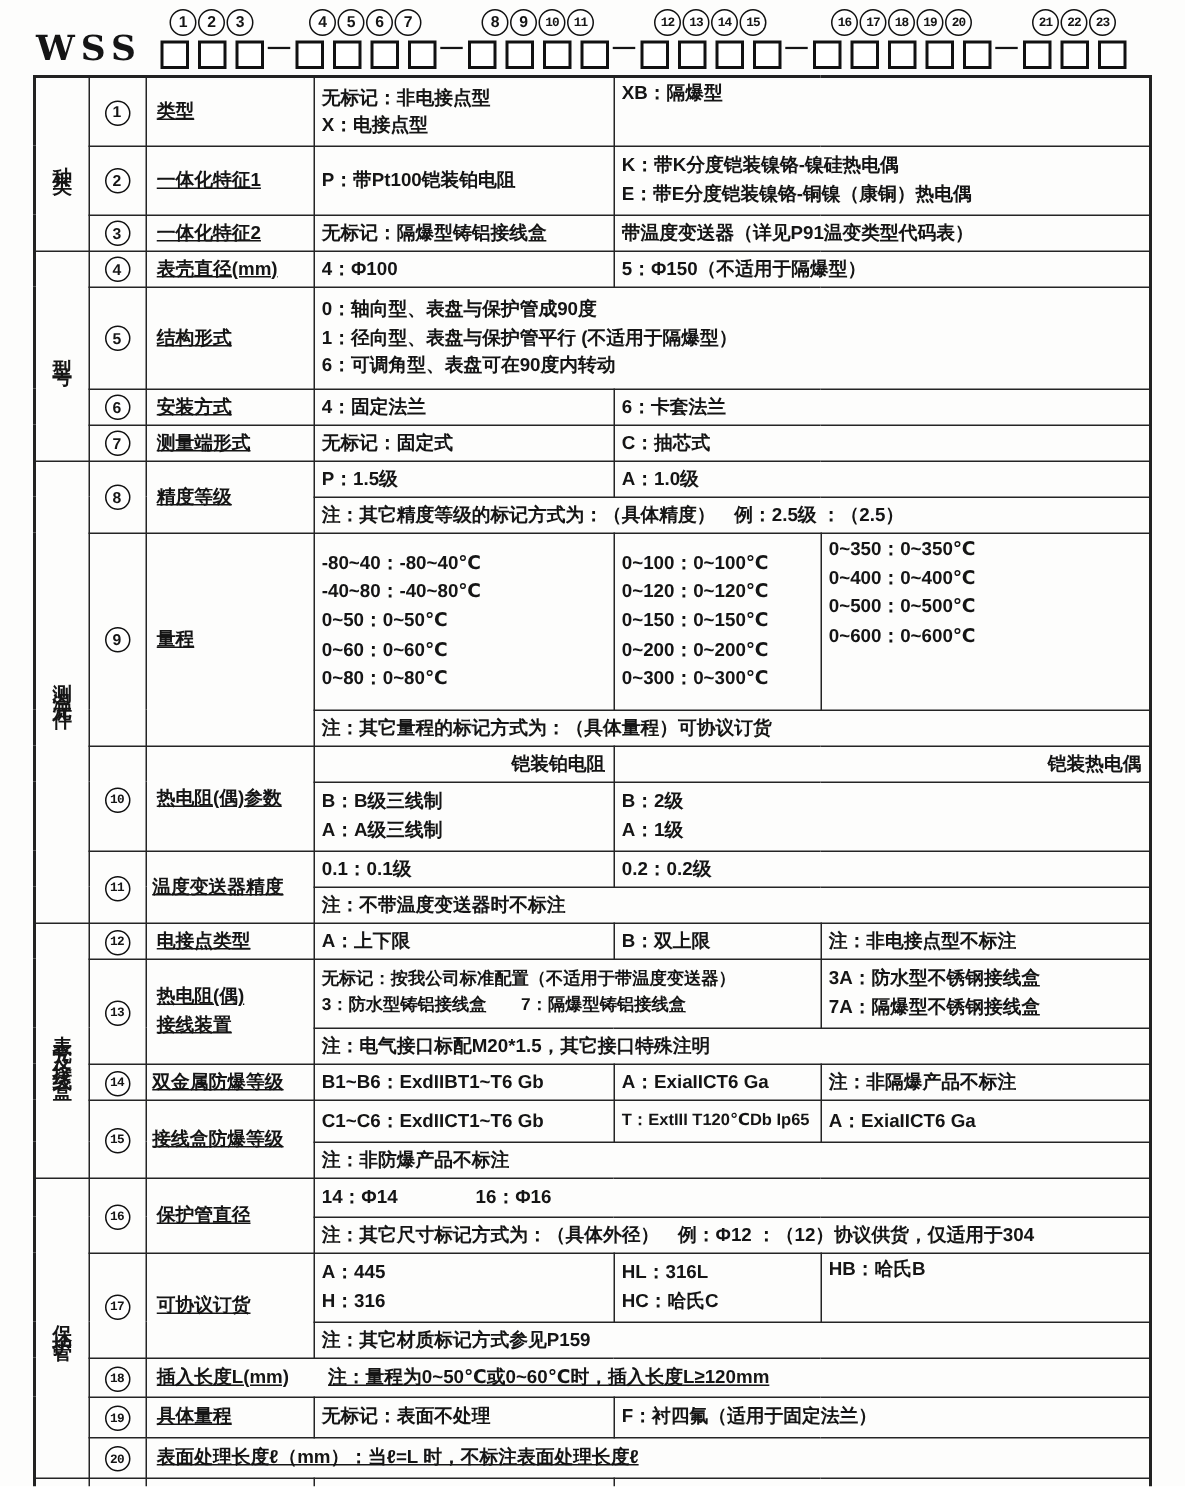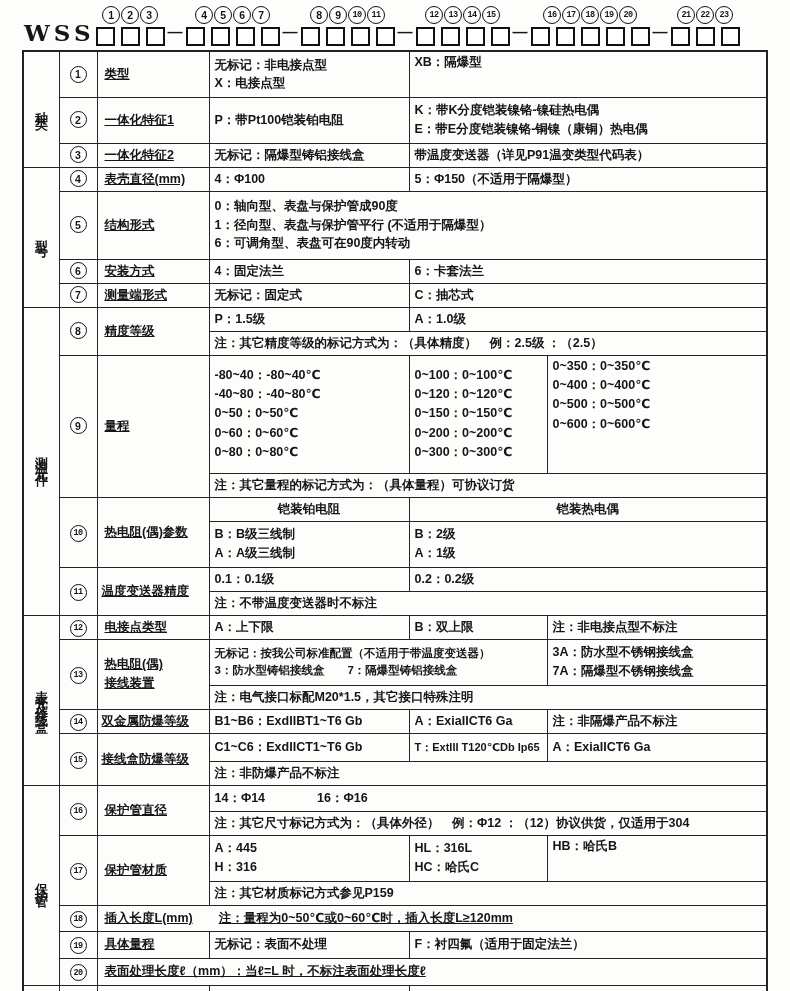--- a/index.html
+++ b/index.html
@@ -6,21 +6,21 @@
   .page{
     position:relative;width:790px;height:991px;box-sizing:border-box;
     background:#fdfdfc;color:#151515;
     font-family:"Liberation Sans","DejaVu Sans",sans-serif;
     font-weight:bold;overflow:hidden;
   }
   
   .code-header{display:flex;align-items:flex-end;padding:6px 0 0 24px;}
   .wss{
     font-family:"DejaVu Serif","Liberation Serif",serif;
-    font-size:23px;letter-spacing:4px;line-height:1;margin-right:1px;padding-bottom:2px;
+    font-size:23px;letter-spacing:4px;line-height:1;margin-right:12px;padding-bottom:2px;
   }
   .grp{display:flex;flex-direction:column;align-items:center;}
   .nums{display:flex;gap:1px;margin-bottom:3px;}
   .circ{
     box-sizing:border-box;width:18px;height:18px;border:1.4px solid #111;border-radius:50%;
     display:inline-flex;align-items:center;justify-content:center;
     font-size:10.5px;line-height:1;background:#fff;
   }
   .circ.w2{font-size:8.5px;letter-spacing:-0.5px;font-family:Liberation Mono, monospace;}
   .boxes{display:flex;gap:6px;}
@@ -36,21 +36,21 @@
     vertical-align:middle;overflow:hidden;
   }
   .grp-cell{width:36px;text-align:center;padding:0;}
   .vtxt{
     writing-mode:vertical-lr;text-orientation:upright;
     letter-spacing:0.45em;font-size:13px;margin:0 auto;
   }
   .num-cell{text-align:center;padding:0;}
   .num-cell .circ{width:17px;height:17px;border-width:1.3px;}
   .lbl{padding-left:7px;text-decoration:underline;}
-  .ctr{text-align:center;}
+  .ctr{text-align:right;}
   .gap{display:inline-block;width:52px;}
   .gap2{display:inline-block;width:26px;}
   tr.rh1{height:24px;}
   tr.rh2{height:46px;}
   tr.rh3{height:68px;}
   tr.rh5{height:118px;}
   .tight div{line-height:1.55;}
 </style>
 </head>
 <body>
@@ -333,21 +333,21 @@
       <td class="grp-cell" rowspan="7"><span class="vtxt">保护管</span></td>
       <td class="num-cell" rowspan="2"><span class="circ w2">16</span></td>
       <td class="lbl" rowspan="2">保护管直径</td>
       <td colspan="3"><span>14：Φ14</span><span class="gap"></span><span>16：Φ16</span></td>
     </tr>
     <tr class="rh1">
       <td colspan="3">注：其它尺寸标记方式为：（具体外径）　例：Φ12 ：（12）协议供货，仅适用于304</td>
     </tr>
     <tr class="rh2">
       <td class="num-cell" rowspan="2"><span class="circ w2">17</span></td>
-      <td class="lbl" rowspan="2">保护管材质</td>
+      <td class="lbl" rowspan="2">可协议订货</td>
       <td>
             <div>A：445</div>
             <div>H：316</div>
           </td>
       <td>
             <div>HL：316L</div>
             <div>HC：哈氏C</div>
           </td>
       <td style="vertical-align:top">
             <div>HB：哈氏B</div>

